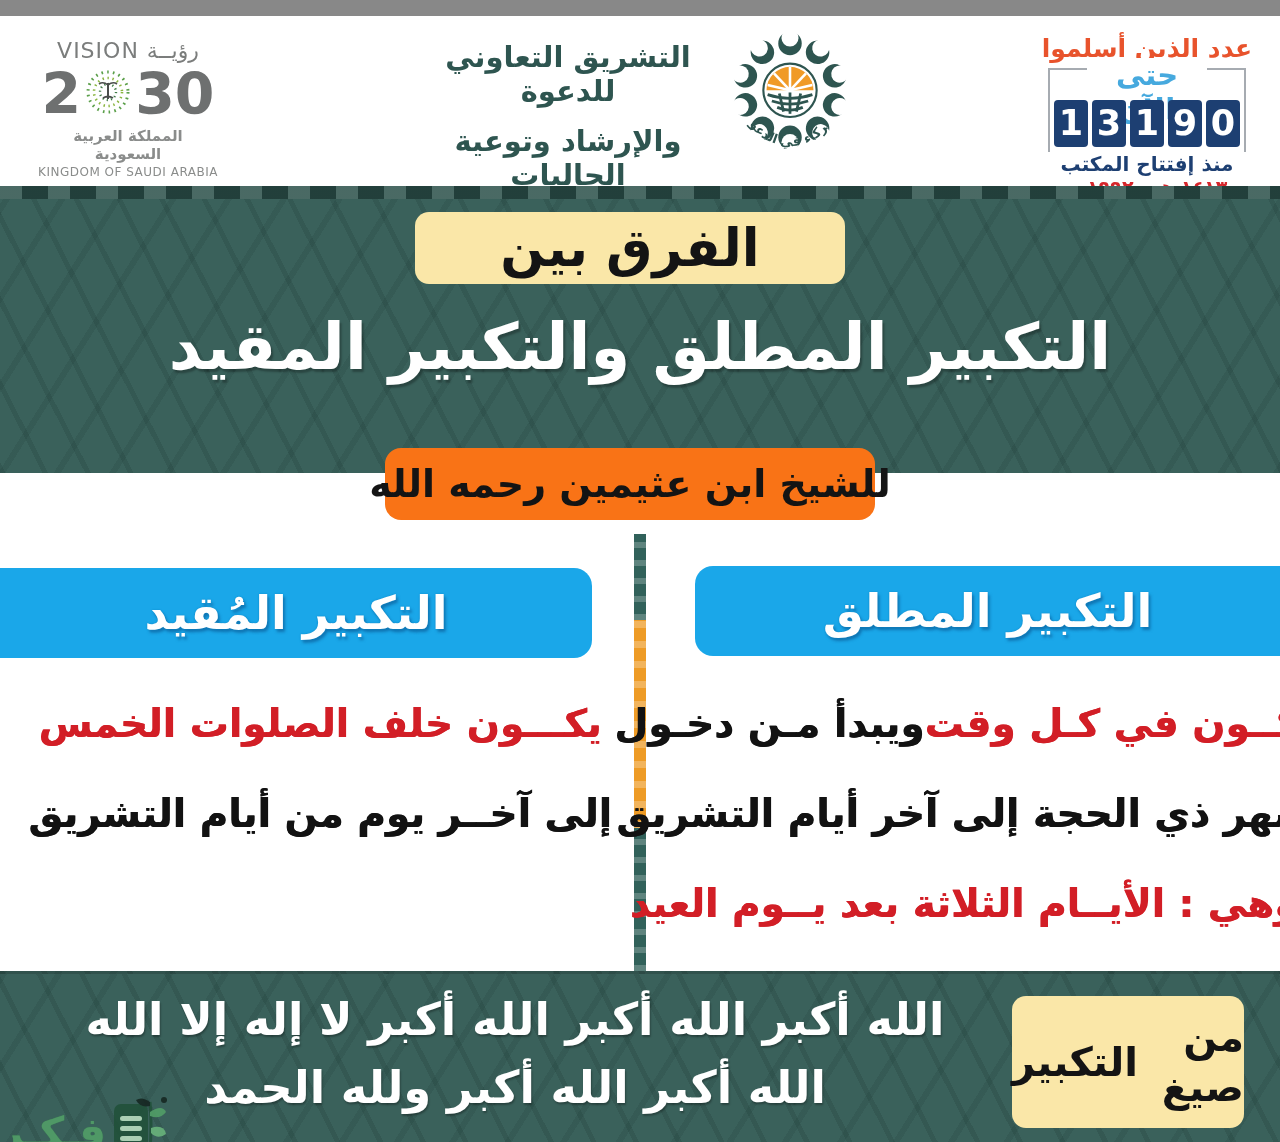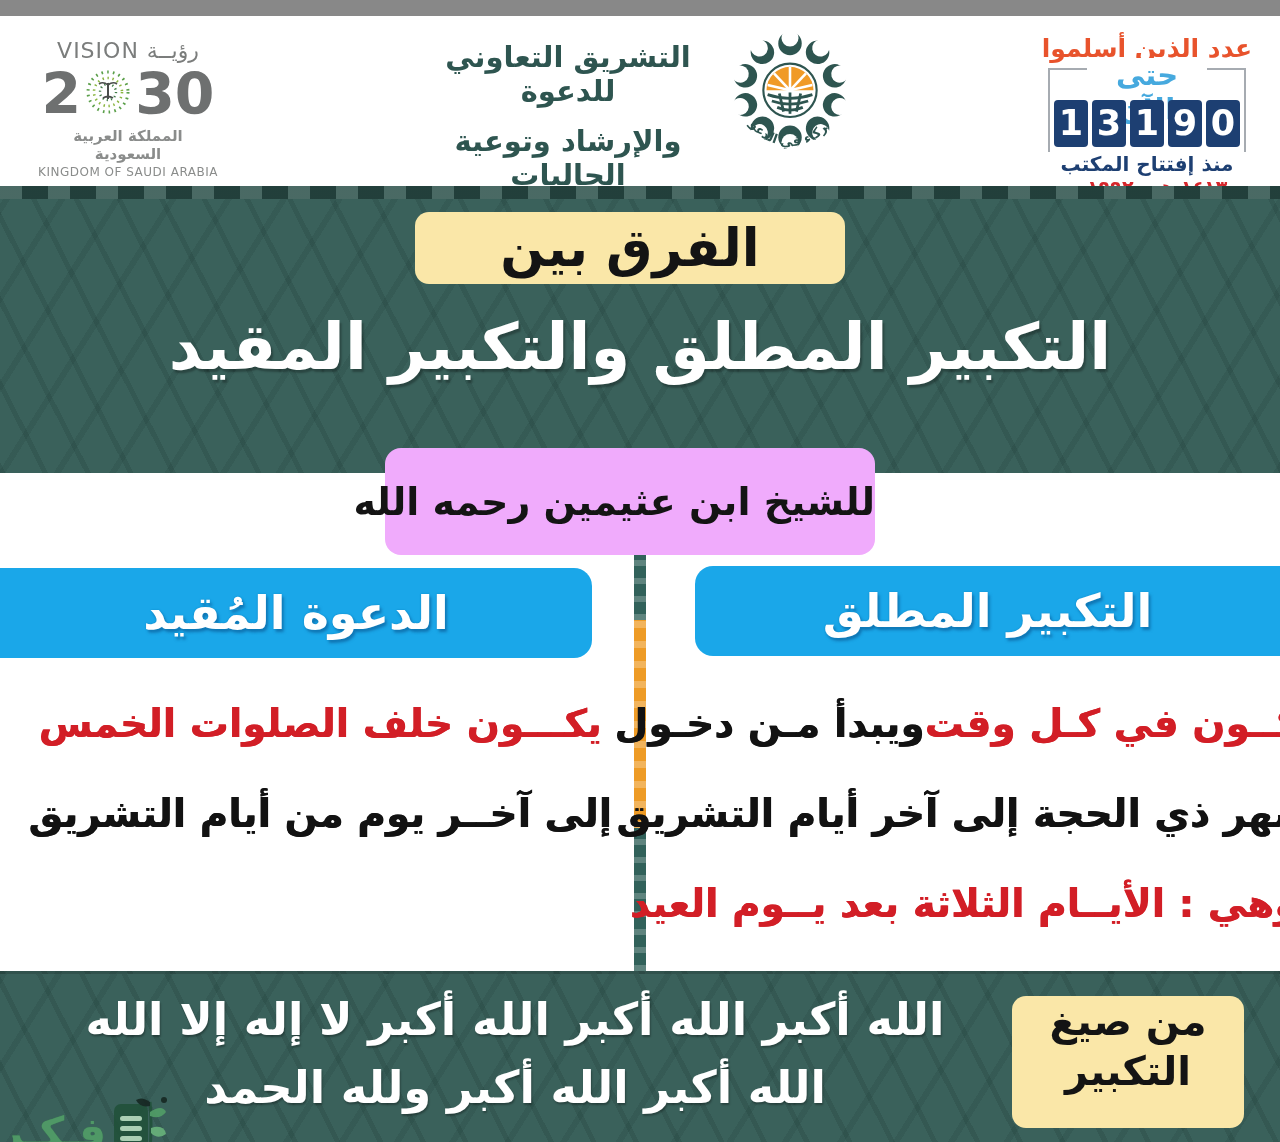--- a/index.html
+++ b/index.html
@@ -40,22 +40,22 @@
   .band-a-edge { position:absolute; left:0; top:0; width:100%; height:13px;
       background: repeating-linear-gradient(90deg, rgba(255,255,255,.14) 0 22px, rgba(0,0,0,.22) 22px 48px), #2c514b; }
 
   .kicker-box { position:absolute; left:415px; top:26px; width:430px; height:72px; background:#fae7a8; border-radius:14px;
       display:flex; align-items:center; justify-content:center; }
   .kicker-text { font-size:52px; font-weight:bold; color:#141414; direction:rtl; }
 
   .main-title { position:absolute; left:0; top:124px; width:100%; text-align:center; direction:rtl;
       font-size:64px; font-weight:bold; color:#ffffff; text-shadow:2px 3px 2px rgba(0,0,0,.28); white-space:nowrap; }
 
-  .author-box { position:absolute; left:385px; top:432px; width:490px; height:107px; background:#f0abfc; border-radius:16px;
-      display:flex; align-items:center; justify-content:flex-end; z-index:3; }
+  .author-box { position:absolute; left:385px; top:432px; width:490px; height:72px; background:#f97316; border-radius:16px;
+      display:flex; align-items:center; justify-content:center; z-index:3; }
   .author-text { font-size:38px; font-weight:bold; color:#141414; direction:rtl; white-space:nowrap; }
 
   
   .divider { position:absolute; left:634px; width:12px; }
   .divider.seg-top    { top:518px; height:86px;  background:repeating-linear-gradient(0deg, rgba(255,255,255,.22) 0 6px, transparent 6px 18px), #31615a; }
   .divider.seg-mid    { top:604px; height:208px; background:repeating-linear-gradient(0deg, rgba(255,255,255,.25) 0 7px, transparent 7px 20px), #ee9b26; }
   .divider.seg-bottom { top:812px; height:143px; background:repeating-linear-gradient(0deg, rgba(255,255,255,.22) 0 6px, transparent 6px 18px), #31615a; }
 
   .col-header { position:absolute; height:90px; background:#1aa7e9; display:flex; align-items:center; justify-content:center; }
   .col-header-left  { left:0;   top:552px; width:592px; border-radius:0 18px 18px 0; }
@@ -71,21 +71,21 @@
   .red { color:#d21e26; }
   .col-line .gap { display:inline-block; width:12px; }
 
   
   .band-b { position:absolute; left:0; top:955px; width:1280px; height:183px; border-top:3px solid rgba(0,0,0,.15); }
 
   .takbir { position:absolute; left:30px; top:12px; width:970px; text-align:center; direction:rtl;
       color:#fff; font-weight:bold; font-size:45px; line-height:1.5; text-shadow:1px 2px 2px rgba(0,0,0,.3); white-space:nowrap; }
 
   .sigha-box { position:absolute; left:1012px; top:22px; width:232px; height:132px; background:#fae7a8; border-radius:14px;
-      display:flex; flex-direction:column; align-items:center; direction:rtl; }
+      display:flex; flex-direction:row; align-items:center; direction:rtl; }
   .sigha-line { font-size:40px; font-weight:bold; color:#141414; line-height:1.25; }
 
   .orange-strip { position:absolute; left:420px; top:171px; width:615px; height:12px;
       background:repeating-linear-gradient(90deg, rgba(205,125,15,.6) 0 16px, transparent 16px 42px), #f09a26; }
 
   .bottom-sliver { position:absolute; left:0; top:1138px; width:1280px; height:4px; background:#fff; }
   .bottom-marks { position:absolute; left:555px; top:1137px; width:240px; height:5px;
       background:repeating-linear-gradient(90deg, rgba(45,45,45,.85) 0 4px, transparent 4px 24px); }
 
   
@@ -223,21 +223,21 @@
   </div>
 
   <div class="divider seg-top"></div>
   <div class="divider seg-mid"></div>
   <div class="divider seg-bottom"></div>
 
   <div class="col-header col-header-right">
     <span class="col-header-text">التكبير المطلق</span>
   </div>
   <div class="col-header col-header-left">
-    <span class="col-header-text">الدعوة المُقيد</span>
+    <span class="col-header-text">التكبير المُقيد</span>
   </div>
 
   <div class="col col-right">
     <div class="col-line">
       <span class="red">يكــون في كـل وقت</span>
       <span class="gap"></span>
       <span>ويبدأ مـن دخـول</span>
     </div>
     <div class="col-line">شهر ذي الحجة إلى آخر أيام التشريق</div>
     <div class="col-line red">وهي : الأيــام الثلاثة بعد يــوم العيد</div>

